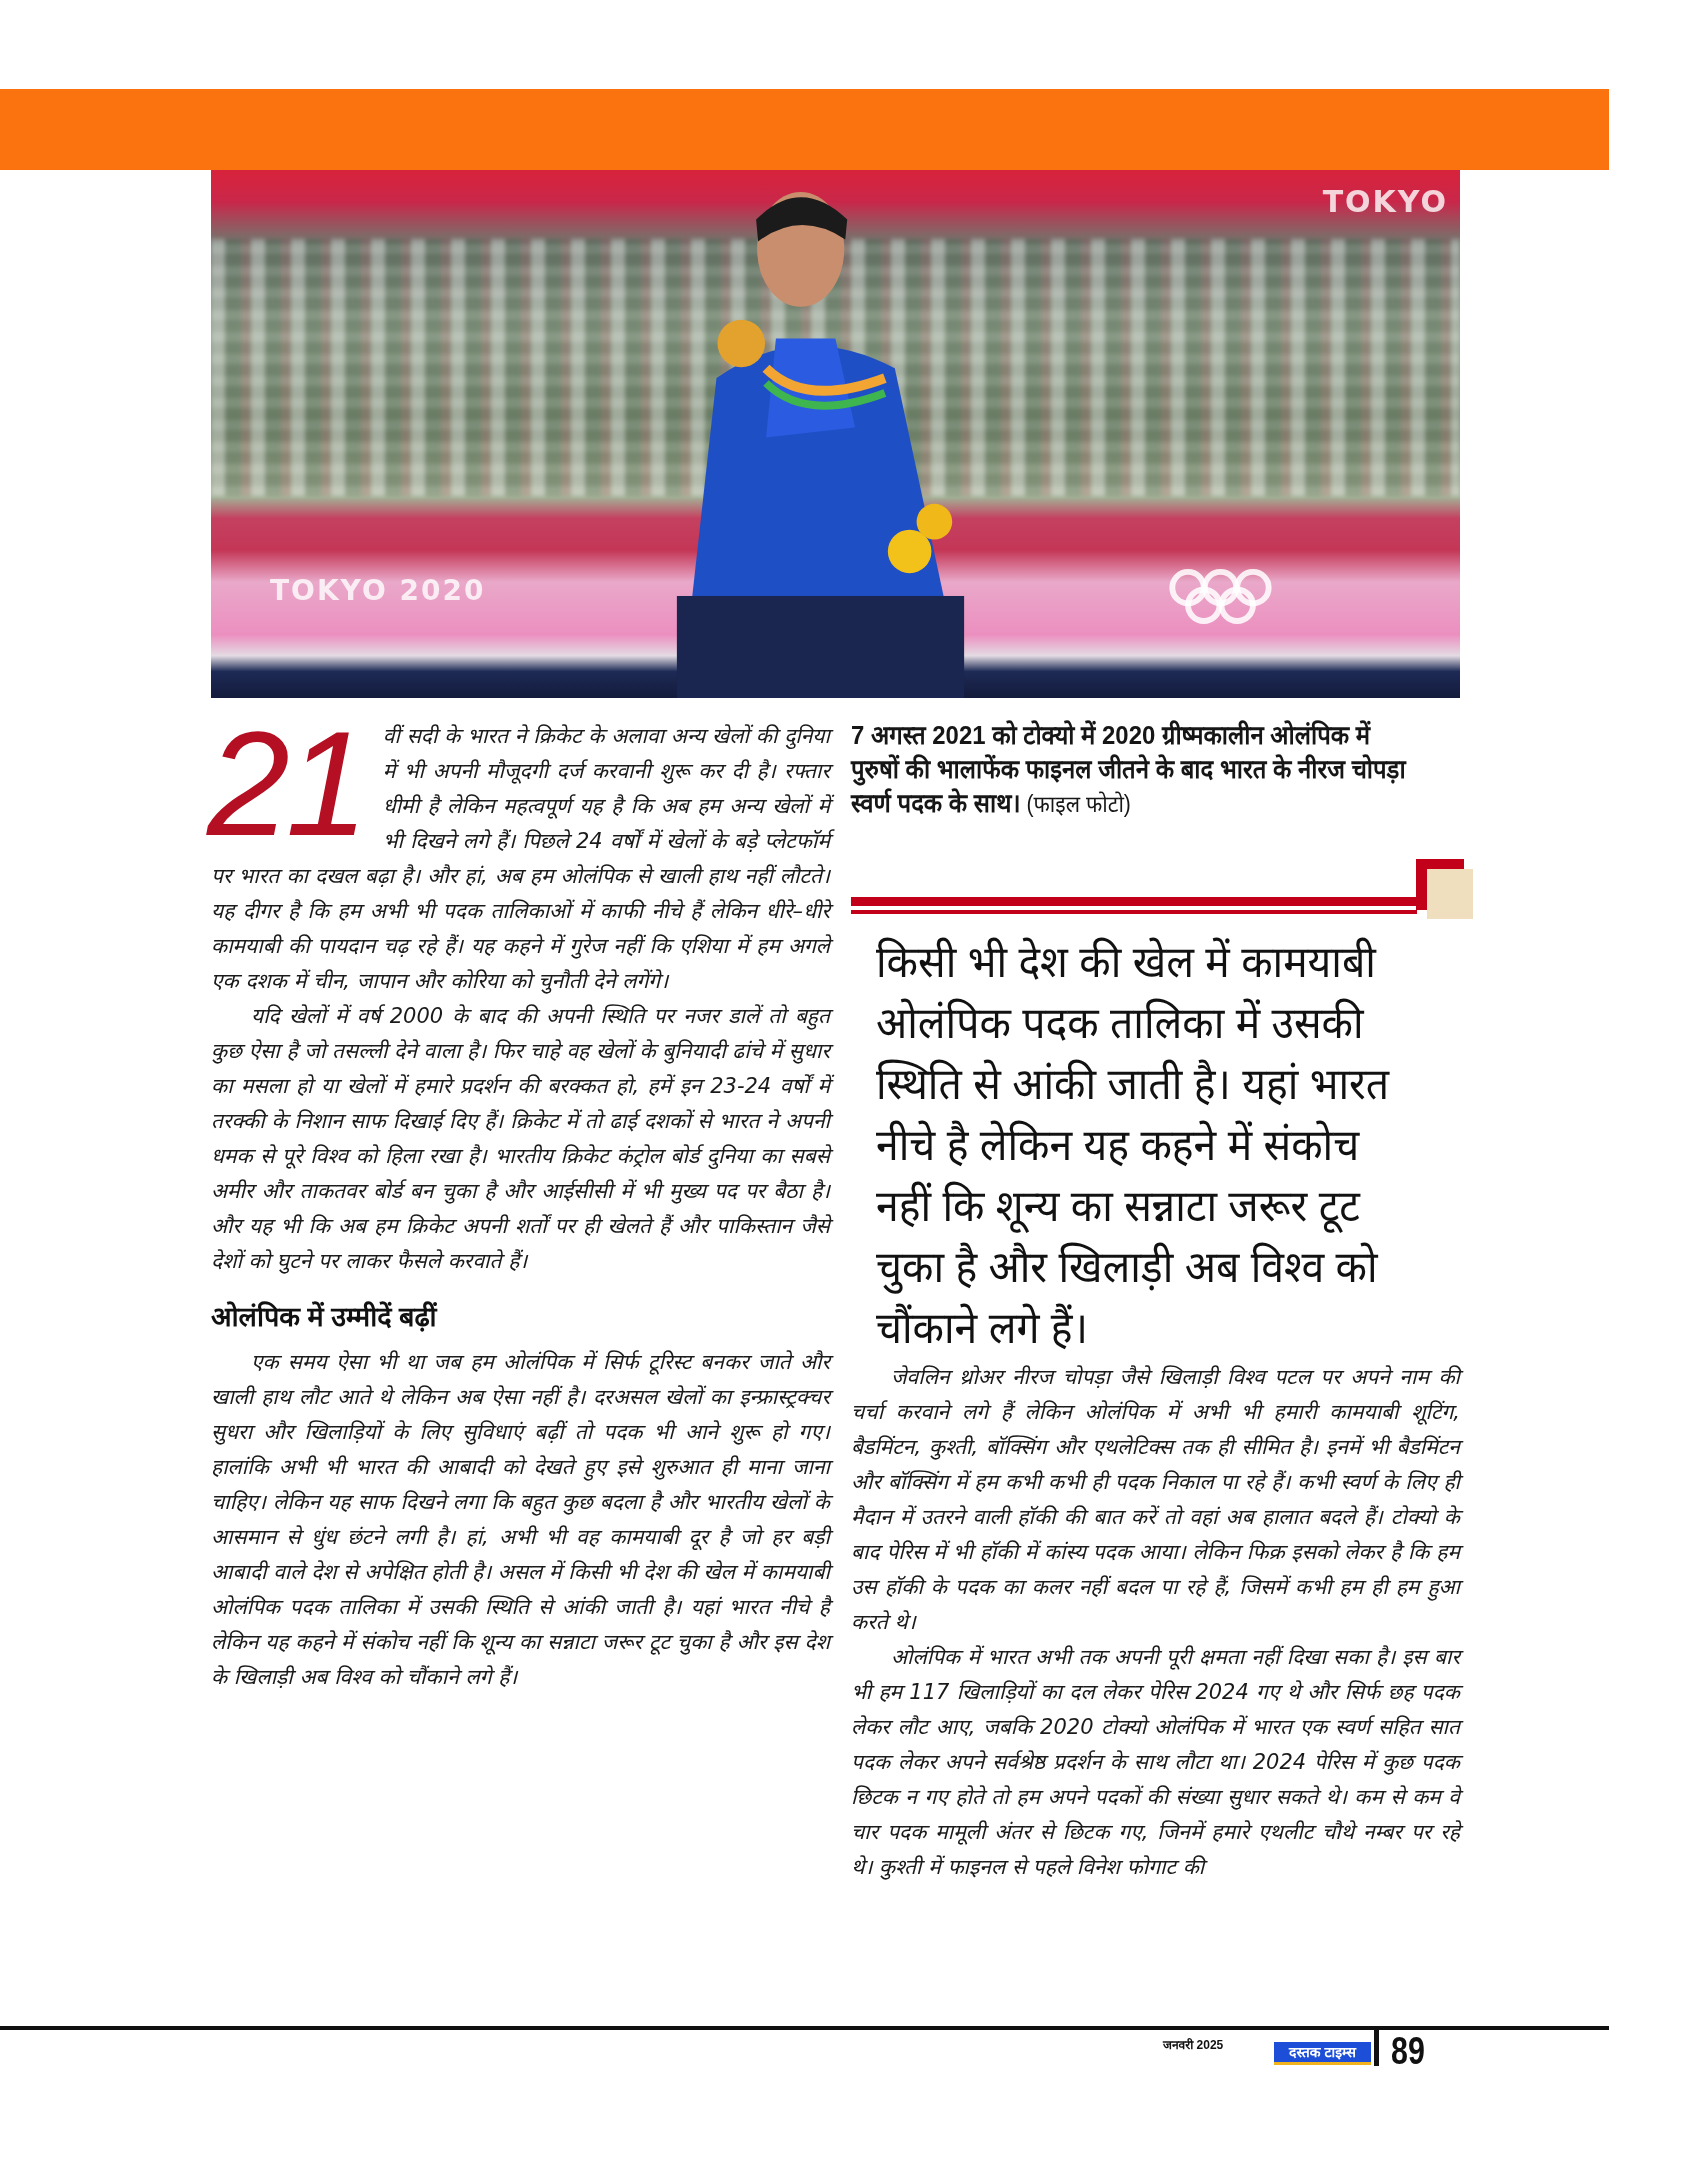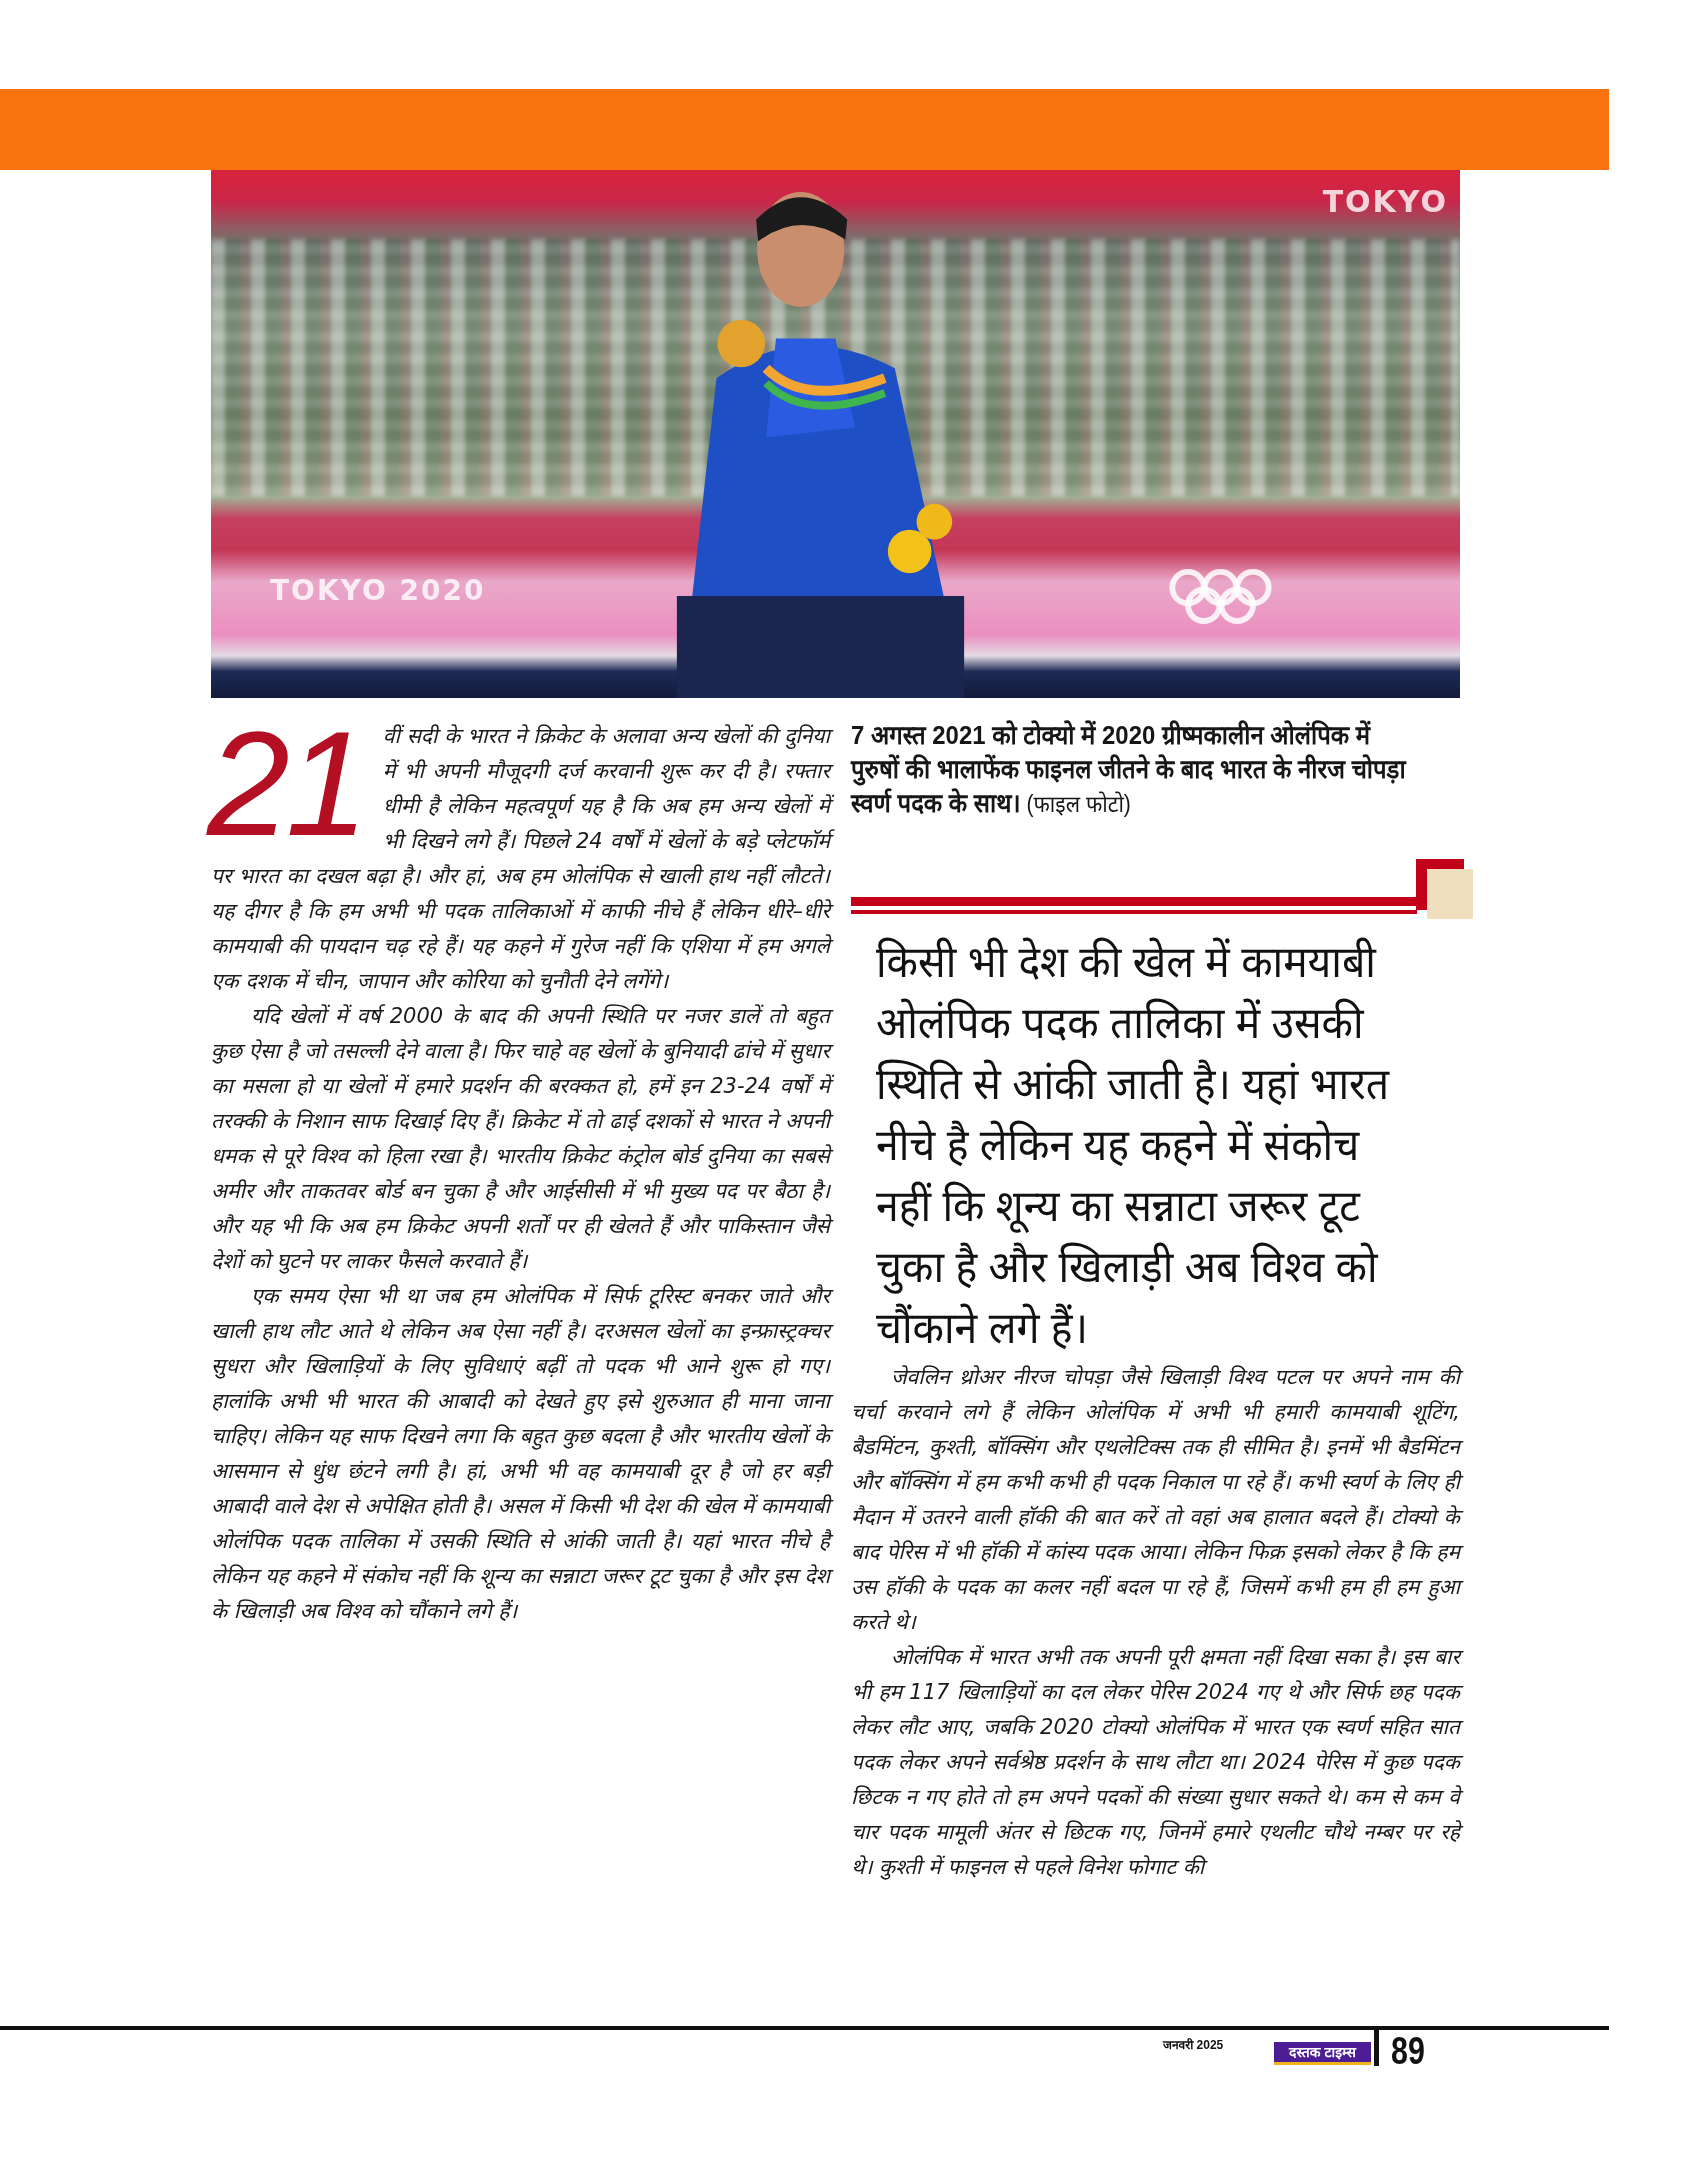--- a/index.html
+++ b/index.html
@@ -63,21 +63,21 @@
     font-family: "Liberation Sans", sans-serif; font-weight: bold; font-size: 27px; line-height: 40px;
     margin: 18px 0 8px 0; color: #111; text-align: left;
   }
   .footer-rule { position: absolute; left: 0; top: 2026px; width: 1609px; height: 4px; background: #111; }
   .footer-vbar { position: absolute; left: 1374px; top: 2026px; width: 5px; height: 40px; background: #111; }
   .footer-date {
     position: absolute; left: 1163px; top: 2036px; font-family: "Liberation Sans", sans-serif; font-weight: bold;
     font-size: 12px; color: #111;
   }
   .footer-logo {
-    position: absolute; left: 1274px; top: 2042px; width: 97px; height: 20px; background: #4c1d95;
+    position: absolute; left: 1274px; top: 2042px; width: 97px; height: 20px; background: #1d4ed8;
     border-bottom: 3px solid #f2b21c; color: #fff; font-family: "Liberation Sans", sans-serif; font-weight: bold;
     font-size: 14px; line-height: 20px; text-align: center; overflow: hidden; white-space: nowrap;
   }
   .footer-page {
     position: absolute; left: 1391px; top: 2030px; font-family: "Liberation Sans", sans-serif; font-weight: bold;
     font-size: 38px; color: #111; transform: scaleX(0.8); transform-origin: left top;
   }
 </style>
 </head>
 <body>
@@ -118,20 +118,21 @@
   <div class="bar2"></div>
   <div class="square-red"></div>
   <div class="square-beige"></div>
 </div>
 
 <div class="pullquote">किसी भी देश की खेल में कामयाबी ओलंपिक पदक तालिका में उसकी स्थिति से आंकी जाती है। यहां भारत नीचे है लेकिन यह कहने में संकोच नहीं कि शून्य का सन्नाटा जरूर टूट चुका है और खिलाड़ी अब विश्व को चौंकाने लगे हैं।</div>
 
 <div class="col left-col">
   <p><span class="dropcap">21</span><span>वीं सदी के भारत ने क्रिकेट के अलावा अन्य खेलों की दुनिया में भी अपनी मौजूदगी दर्ज करवानी शुरू कर दी है। रफ्तार धीमी है लेकिन महत्वपूर्ण यह है कि अब हम अन्य खेलों में भी दिखने लगे हैं। पिछले 24 वर्षों में खेलों के बड़े प्लेटफॉर्म पर भारत का दखल बढ़ा है। और हां, अब हम ओलंपिक से खाली हाथ नहीं लौटते। यह दीगर है कि हम अभी भी पदक तालिकाओं में काफी नीचे हैं लेकिन धीरे–धीरे कामयाबी की पायदान चढ़ रहे हैं। यह कहने में गुरेज नहीं कि एशिया में हम अगले एक दशक में चीन, जापान और कोरिया को चुनौती देने लगेंगे।</span></p>
   <p class="indent">यदि खेलों में वर्ष 2000 के बाद की अपनी स्थिति पर नजर डालें तो बहुत कुछ ऐसा है जो तसल्ली देने वाला है। फिर चाहे वह खेलों के बुनियादी ढांचे में सुधार का मसला हो या खेलों में हमारे प्रदर्शन की बरक्कत हो, हमें इन 23-24 वर्षों में तरक्की के निशान साफ दिखाई दिए हैं। क्रिकेट में तो ढाई दशकों से भारत ने अपनी धमक से पूरे विश्व को हिला रखा है। भारतीय क्रिकेट कंट्रोल बोर्ड दुनिया का सबसे अमीर और ताकतवर बोर्ड बन चुका है और आईसीसी में भी मुख्य पद पर बैठा है। और यह भी कि अब हम क्रिकेट अपनी शर्तों पर ही खेलते हैं और पाकिस्तान जैसे देशों को घुटने पर लाकर फैसले करवाते हैं।</p>
+  <div class="subhead">ओलंपिक में उम्मीदें बढ़ीं</div>
   <p class="indent">एक समय ऐसा भी था जब हम ओलंपिक में सिर्फ टूरिस्ट बनकर जाते और खाली हाथ लौट आते थे लेकिन अब ऐसा नहीं है। दरअसल खेलों का इन्फ्रास्ट्रक्चर सुधरा और खिलाड़ियों के लिए सुविधाएं बढ़ीं तो पदक भी आने शुरू हो गए। हालांकि अभी भी भारत की आबादी को देखते हुए इसे शुरुआत ही माना जाना चाहिए। लेकिन यह साफ दिखने लगा कि बहुत कुछ बदला है और भारतीय खेलों के आसमान से धुंध छंटने लगी है। हां, अभी भी वह कामयाबी दूर है जो हर बड़ी आबादी वाले देश से अपेक्षित होती है। असल में किसी भी देश की खेल में कामयाबी ओलंपिक पदक तालिका में उसकी स्थिति से आंकी जाती है। यहां भारत नीचे है लेकिन यह कहने में संकोच नहीं कि शून्य का सन्नाटा जरूर टूट चुका है और इस देश के खिलाड़ी अब विश्व को चौंकाने लगे हैं।</p>
 </div>
 
 <div class="col right-col">
   <p class="indent">जेवलिन थ्रोअर नीरज चोपड़ा जैसे खिलाड़ी विश्व पटल पर अपने नाम की चर्चा करवाने लगे हैं लेकिन ओलंपिक में अभी भी हमारी कामयाबी शूटिंग, बैडमिंटन, कुश्ती, बॉक्सिंग और एथलेटिक्स तक ही सीमित है। इनमें भी बैडमिंटन और बॉक्सिंग में हम कभी कभी ही पदक निकाल पा रहे हैं। कभी स्वर्ण के लिए ही मैदान में उतरने वाली हॉकी की बात करें तो वहां अब हालात बदले हैं। टोक्यो के बाद पेरिस में भी हॉकी में कांस्य पदक आया। लेकिन फिक्र इसको लेकर है कि हम उस हॉकी के पदक का कलर नहीं बदल पा रहे हैं, जिसमें कभी हम ही हम हुआ करते थे।</p>
   <p class="indent">ओलंपिक में भारत अभी तक अपनी पूरी क्षमता नहीं दिखा सका है। इस बार भी हम 117 खिलाड़ियों का दल लेकर पेरिस 2024 गए थे और सिर्फ छह पदक लेकर लौट आए, जबकि 2020 टोक्यो ओलंपिक में भारत एक स्वर्ण सहित सात पदक लेकर अपने सर्वश्रेष्ठ प्रदर्शन के साथ लौटा था। 2024 पेरिस में कुछ पदक छिटक न गए होते तो हम अपने पदकों की संख्या सुधार सकते थे। कम से कम वे चार पदक मामूली अंतर से छिटक गए, जिनमें हमारे एथलीट चौथे नम्बर पर रहे थे। कुश्ती में फाइनल से पहले विनेश फोगाट की</p>
 </div>
 
 <div class="footer-rule"></div>
 <div class="footer-vbar"></div>

